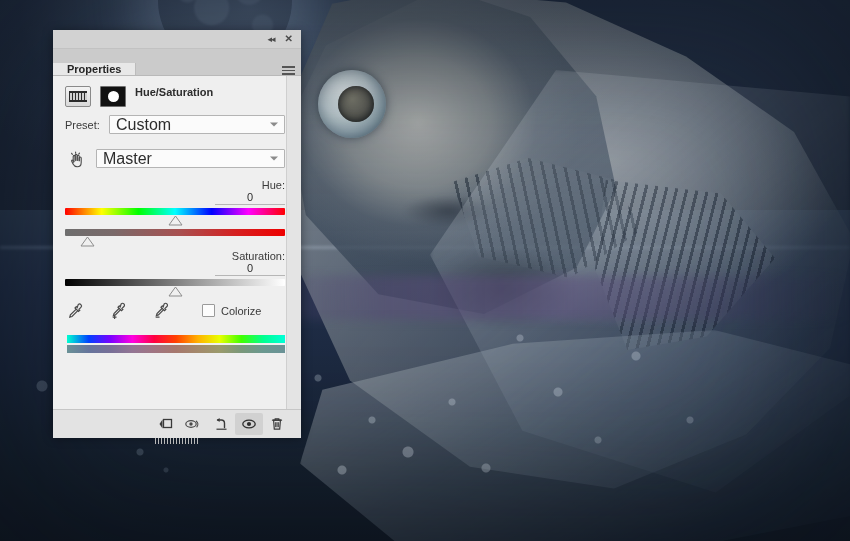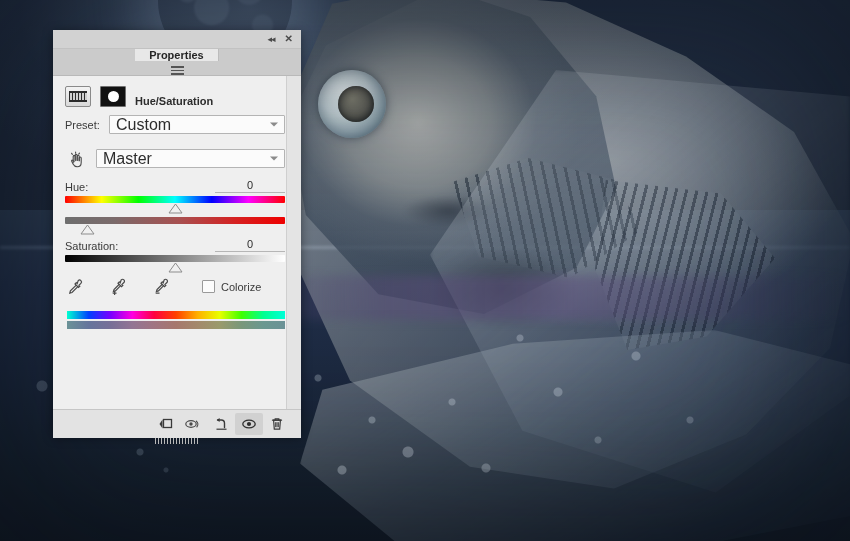--- a/index.html
+++ b/index.html
@@ -137,34 +137,34 @@
   }
   .panel-topbar{
     height:18px;background:#d2d2d2;
     border-bottom:1px solid #c2c2c2;
     display:flex;align-items:center;justify-content:flex-end;gap:10px;padding-right:8px;
     position:relative;
   }
   .ico-collapse{font-size:9px;color:#4a4a4a;letter-spacing:-1px;cursor:pointer;line-height:1;}
   .ico-close{font-size:10px;color:#4a4a4a;cursor:pointer;line-height:1;font-weight:bold;}
 
-  .tabbar{height:26px;background:#cbcbcb;display:flex;align-items:center;position:relative;border-bottom:1px solid #b9b9b9;flex-direction:column;}
+  .tabbar{height:26px;background:#cbcbcb;display:flex;align-items:flex-end;position:relative;border-bottom:1px solid #b9b9b9;}
   .tab{
     padding:0 14px;display:flex;align-items:center;font-size:11px;color:#262626;font-weight:bold;
     background:#e8e8e8;border-right:1px solid #bcbcbc;cursor:pointer;
   }
   .tab-filler{flex:1;}
   .menu-btn{width:26px;display:flex;align-items:center;justify-content:center;cursor:pointer;}
   .menu-btn i{display:block;width:13px;height:9px;
     background:linear-gradient(#555 0 1.5px,transparent 1.5px 3.5px,#555 3.5px 5px,transparent 5px 7px,#555 7px 8.5px);}
 
   .panel-body{background:#efefef;height:calc(100% - 18px - 26px - 28px);position:relative;}
   .scroll-col{position:absolute;right:0;top:0;bottom:0;width:14px;background:#e4e4e4;border-left:1px solid #cfcfcf;}
 
-  .adj-head{display:flex;align-items:flex-end;gap:9px;padding:10px 16px 8px 12px;}
+  .adj-head{display:flex;align-items:flex-start;gap:9px;padding:10px 16px 8px 12px;}
   .adj-icon{
     width:24px;height:19px;border:1px solid #8a8a8a;border-radius:2px;
     background:
       linear-gradient(#f3f3f3,#d9d9d9);
     position:relative;display:flex;align-items:center;justify-content:center;
   }
   .adj-icon i{display:block;width:18px;height:11px;
     background:repeating-linear-gradient(90deg,#2b2b2b 0 1.5px,#cfcfcf 1.5px 3px);
     border-top:2px solid #2b2b2b;border-bottom:2px solid #2b2b2b;box-sizing:border-box;}
   .mask-thumb{width:24px;height:19px;background:#111;border:1px solid #6f6f6f;display:flex;align-items:center;justify-content:center;border-radius:1px;}
@@ -177,21 +177,21 @@
     flex:1;height:17px;background:#fbfbfb;border:1px solid #b4b4b4;border-radius:1px;
     display:flex;align-items:center;padding:0 6px;font-size:16px;color:#2d2d2d;position:relative;cursor:pointer;
   }
   .select .caret{position:absolute;right:6px;top:50%;transform:translateY(-60%);
     width:0;height:0;border-left:4px solid transparent;border-right:4px solid transparent;border-top:4px solid #8b8b8b;}
 
   .hand-row{display:flex;align-items:flex-start;padding:0 16px 0 12px;margin-bottom:10px;gap:9px;}
   .hand-ico{width:22px;height:20px;display:flex;align-items:center;justify-content:center;cursor:pointer;}
 
   .slider-block{padding:0 16px 0 12px;margin-bottom:4px;}
-  .slider-top{display:flex;align-items:flex-end;justify-content:space-between;margin-bottom:2px;}
+  .slider-top{display:flex;align-items:flex-end;justify-content:space-between;margin-bottom:2px;flex-direction:column;}
   .slider-name{font-size:11px;color:#3a3a3a;}
   .slider-val{
     font-size:11px;color:#2d2d2d;text-align:center;min-width:70px;
     border-bottom:1px solid #b6b6b6;padding-bottom:1px;cursor:text;
   }
   .track{position:relative;height:7px;border-radius:1px;margin-top:3px;}
   .track.hue{background:linear-gradient(90deg,#ff0000,#ff8000,#ffff00,#80ff00,#00ff00,#00ff80,#00ffff,#0080ff,#0000ff,#8000ff,#ff00ff,#ff0080,#ff0000);}
   .track.sat{background:linear-gradient(90deg,#6e6e6e 0%,#7a6a6a 22%,#a85050 52%,#d62020 78%,#ee0000 100%);}
   .track.light{background:linear-gradient(90deg,#000000,#ffffff);}
   .tri{position:absolute;top:7px;width:15px;height:11px;margin-left:-7.5px;cursor:pointer;}

